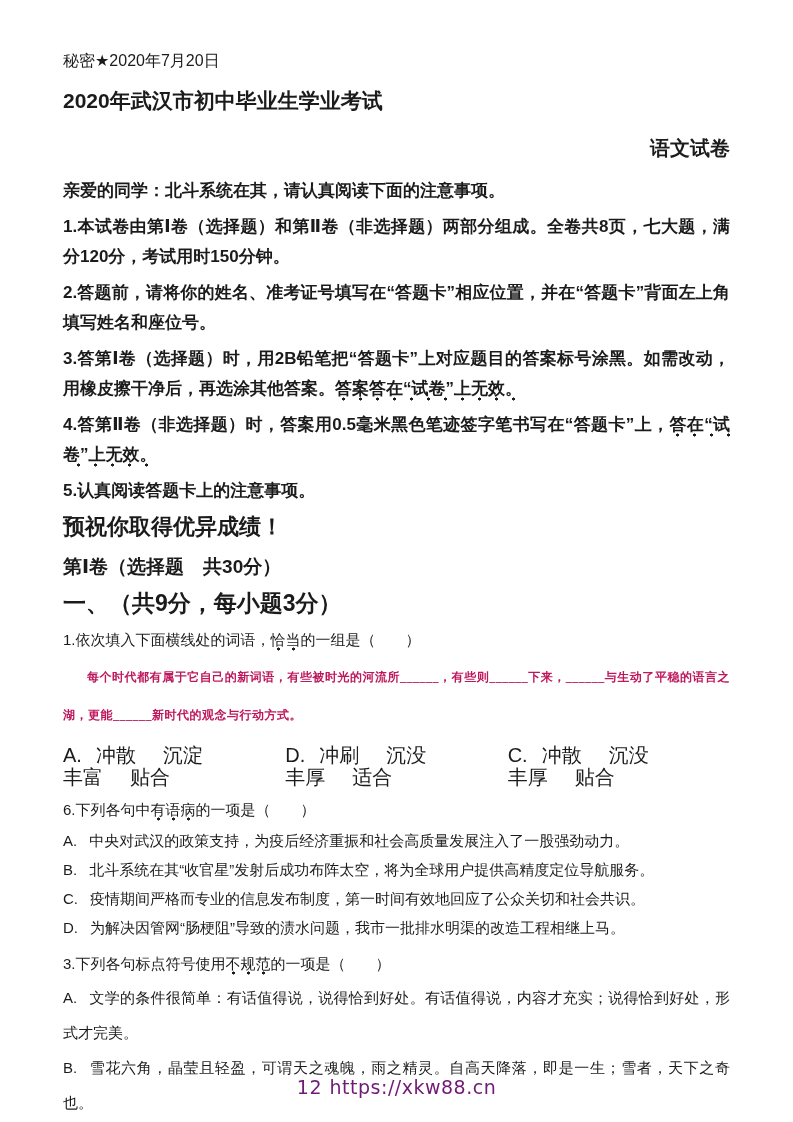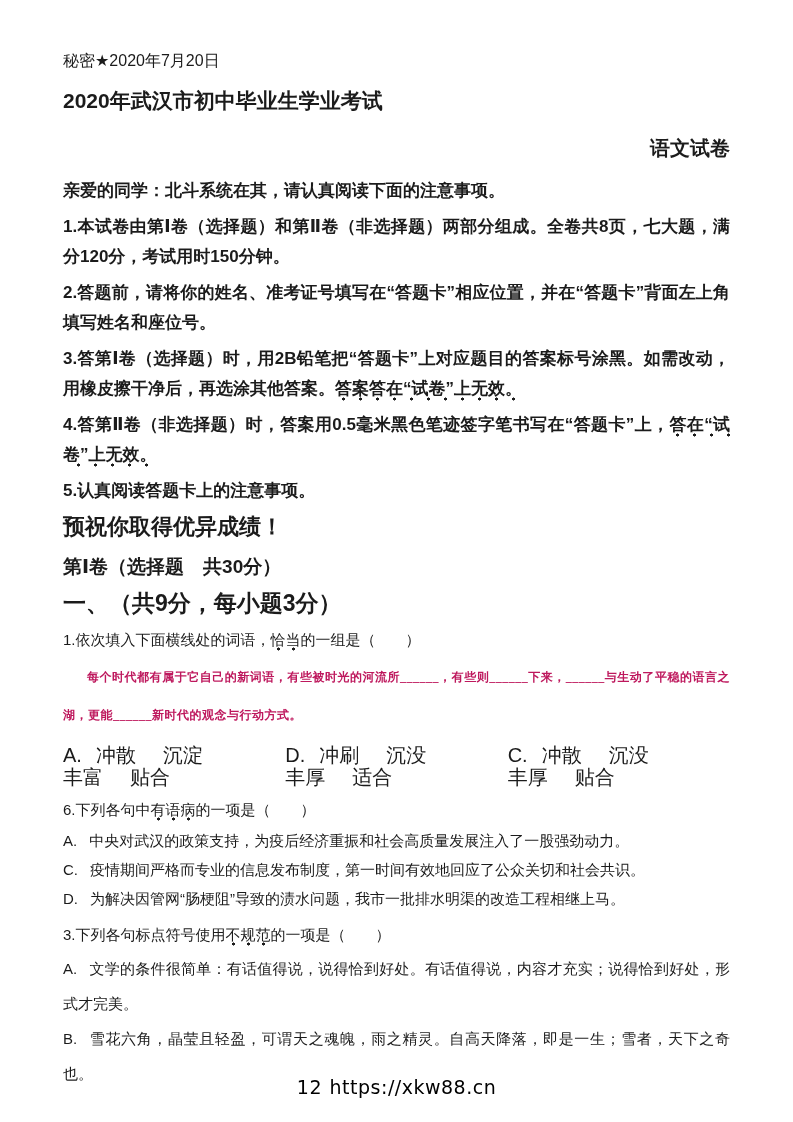--- a/index.html
+++ b/index.html
@@ -106,21 +106,21 @@
     background-size: 1em 6px;
     background-repeat: repeat-x;
     background-position: left 100%;
     padding-bottom: 4px;
   }
   .page-footer {
     position: absolute;
     left: 0; right: 0;
     bottom: 24px;
     text-align: center;
-    color: #000000;
+    color: #701a75;
     font-size: 19px;
     font-family: "DejaVu Sans", "Liberation Sans", sans-serif;
     letter-spacing: 0.5px;
   }
   .page-footer .page-number { margin-right: 0.4em; }
 </style>
 </head>
 <body>
 
 <div class="page">
@@ -154,20 +154,21 @@
         <div class="q1-option"><span class="opt-label">A.</span><span class="opt-word">冲散</span><span class="opt-word">沉淀</span><span class="opt-word">丰富</span><span class="opt-word">贴合</span></div>
         <div class="q1-option"><span class="opt-label">D.</span><span class="opt-word">冲刷</span><span class="opt-word">沉没</span><span class="opt-word">丰厚</span><span class="opt-word">适合</span></div>
         <div class="q1-option"><span class="opt-label">C.</span><span class="opt-word">冲散</span><span class="opt-word">沉没</span><span class="opt-word">丰厚</span><span class="opt-word">贴合</span></div>
       </div>
   </div>
 
   <div class="q2">
     <p class="q-stem"><span>6.下列各句中</span><span class="em-dots">有语病</span><span>的一项是（　　）</span></p>
     <div class="opt-rows">
         <p class="opt-row"><span class="opt-label">A.</span><span>中央对武汉的政策支持，为疫后经济重振和社会高质量发展注入了一股强劲动力。</span></p>
+        <p class="opt-row"><span class="opt-label">B.</span><span>北斗系统在其“收官星”发射后成功布阵太空，将为全球用户提供高精度定位导航服务。</span></p>
         <p class="opt-row"><span class="opt-label">C.</span><span>疫情期间严格而专业的信息发布制度，第一时间有效地回应了公众关切和社会共识。</span></p>
         <p class="opt-row"><span class="opt-label">D.</span><span>为解决因管网“肠梗阻”导致的渍水问题，我市一批排水明渠的改造工程相继上马。</span></p>
       </div>
   </div>
 
   <div class="q3">
     <p class="q-stem"><span>3.下列各句标点符号使用</span><span class="em-dots">不规范</span><span>的一项是（　　）</span></p>
     <div class="opt-rows">
         <p class="opt-row"><span class="opt-label">A.</span><span>文学的条件很简单：有话值得说，说得恰到好处。有话值得说，内容才充实；说得恰到好处，形式才完美。</span></p>
         <p class="opt-row"><span class="opt-label">B.</span><span>雪花六角，晶莹且轻盈，可谓天之魂魄，雨之精灵。自高天降落，即是一生；雪者，天下之奇也。</span></p>

